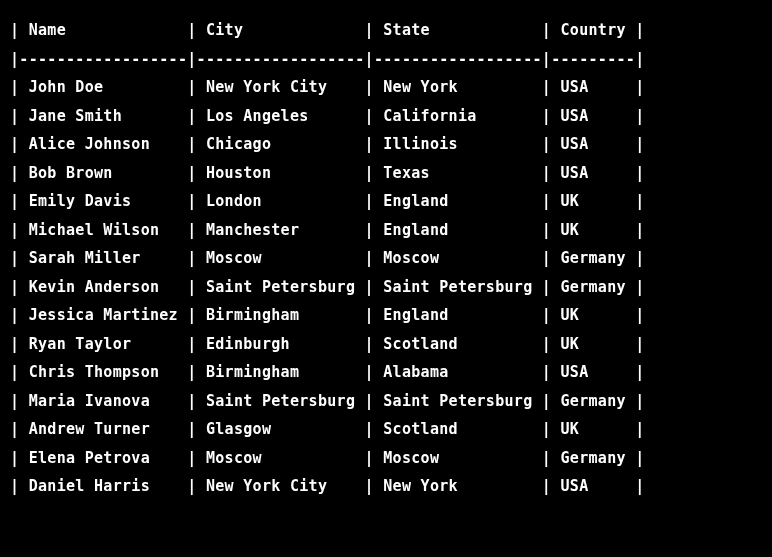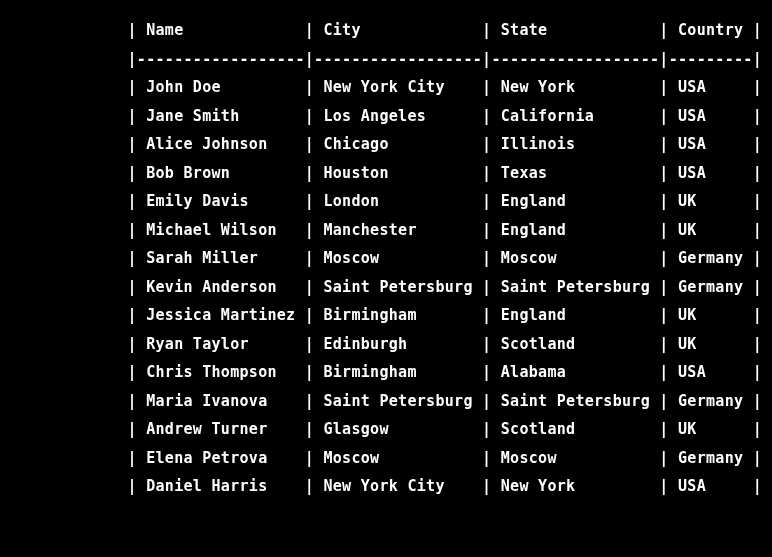--- a/index.html
+++ b/index.html
@@ -11,19 +11,18 @@
     font-size: 15px;
     line-height: 1.9;
     font-weight: 600;
     letter-spacing: 0.3px;
   }
   .wrap {
     width: 772px;
     box-sizing: border-box;
     padding: 16px 10px 24px 10px;
     white-space: pre;
-    text-align: right;
   }
 </style>
 </head>
 <body>
 
 <div class="wrap"><div>| Name             | City             | State            | Country |</div><div>|------------------|------------------|------------------|---------|</div><div id="rows"><div>| John Doe         | New York City    | New York         | USA     |</div><div>| Jane Smith       | Los Angeles      | California       | USA     |</div><div>| Alice Johnson    | Chicago          | Illinois         | USA     |</div><div>| Bob Brown        | Houston          | Texas            | USA     |</div><div>| Emily Davis      | London           | England          | UK      |</div><div>| Michael Wilson   | Manchester       | England          | UK      |</div><div>| Sarah Miller     | Moscow           | Moscow           | Germany |</div><div>| Kevin Anderson   | Saint Petersburg | Saint Petersburg | Germany |</div><div>| Jessica Martinez | Birmingham       | England          | UK      |</div><div>| Ryan Taylor      | Edinburgh        | Scotland         | UK      |</div><div>| Chris Thompson   | Birmingham       | Alabama          | USA     |</div><div>| Maria Ivanova    | Saint Petersburg | Saint Petersburg | Germany |</div><div>| Andrew Turner    | Glasgow          | Scotland         | UK      |</div><div>| Elena Petrova    | Moscow           | Moscow           | Germany |</div><div>| Daniel Harris    | New York City    | New York         | USA     |</div></div></div>
 
 </body></html>

